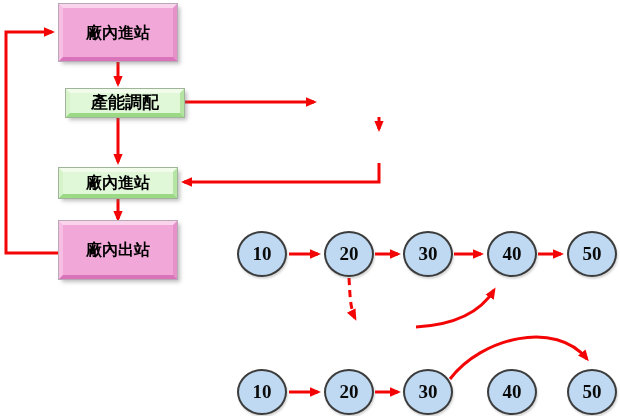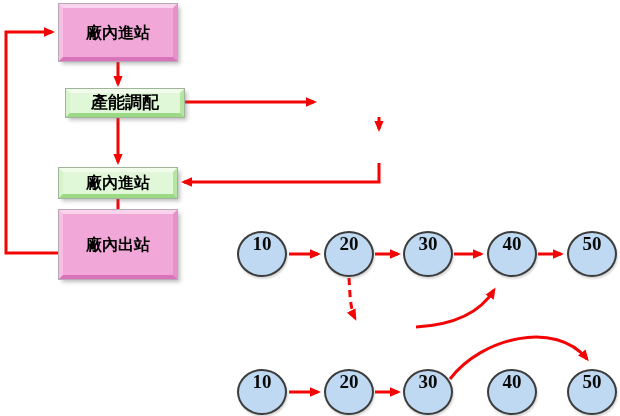--- a/index.html
+++ b/index.html
@@ -30,21 +30,21 @@
     box-shadow:0 0 0 1px #9fb49a, 3px 3px 4px rgba(110,110,110,.45);
   }
   .two-line{font-size:16px;}
   .one-line{font-size:17px;}
   .small-line{font-size:16px;}
 
   
   .node{
     position:absolute;box-sizing:border-box;width:50px;height:46px;
     background:#BED9F1;border:2px solid #3c3c3c;border-radius:50%;
-    display:flex;justify-content:center;
+    display:flex;align-items:center;justify-content:center;
     font-family:"Liberation Serif","DejaVu Serif",serif;
     font-weight:700;font-size:19px;color:#0a0a0a;
     box-shadow:1px 2px 2px rgba(100,100,100,.25);
   }
   .node.dashed{width:52px;height:48px;border:2px dashed #333;}
 </style>
 </head>
 <body>
 
 <div class="canvas">
@@ -83,21 +83,21 @@
   </div>
 
   <div class="pbox green one-line" style="left:66px;top:89px;width:118px;height:28px">
     <span>產能調配</span>
   </div>
 
   <div class="pbox green small-line" style="left:59px;top:168px;width:118px;height:30px">
     <span>廠內進站</span>
   </div>
 
-  <div class="pbox pink two-line" style="left:59px;top:210px;width:118px;height:69px">
+  <div class="pbox pink two-line" style="left:59px;top:221px;width:118px;height:58px">
     <span>廠內出站</span>
   </div>
 
 
 
   <div class="node" style="left:237px;top:231px">
     <span>10</span>
   </div>
   <div class="node" style="left:324px;top:231px">
     <span>20</span>

